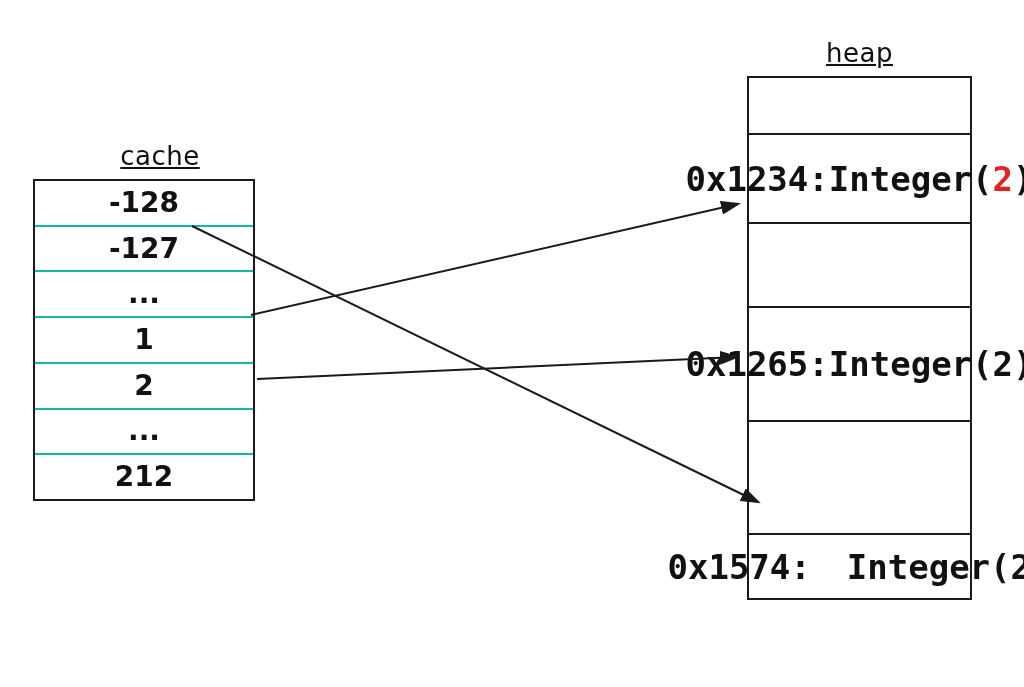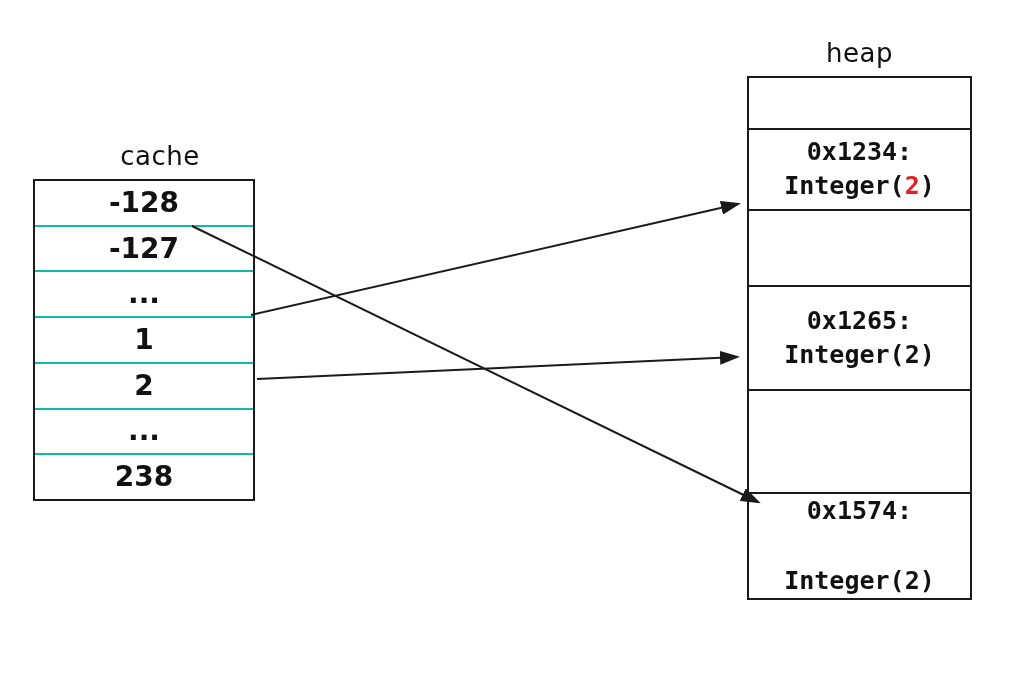--- a/index.html
+++ b/index.html
@@ -12,20 +12,21 @@
   }
   .stage { position: relative; width: 1024px; height: 687px; }
 
   .table-title {
     position: absolute;
     text-align: center;
     font-size: 26px;
     font-weight: 400;
     color: #111111;
     letter-spacing: 0.5px;
+    text-decoration: underline;
   }
   .cache-title { left: 49px; top: 141px; width: 222px; }
   .heap-title  { left: 747px; top: 38px; width: 225px; }
 
   .memtable {
     position: absolute;
     box-sizing: border-box;
     border: 2px solid #1a1a1a;
     background: #ffffff;
     display: flex;
@@ -42,25 +43,25 @@
     justify-content: center;
     font-size: 28px;
     font-weight: 700;
     line-height: 1;
   }
   .cache-row + .cache-row { border-top: 2px solid #14b8a6; }
 
   .heap-cell {
     box-sizing: border-box;
     display: flex;
-    flex-direction: column;
+    flex-direction: row;
     align-items: center;
     justify-content: center;
     font-family: "DejaVu Sans Mono", "Liberation Mono", monospace;
-    font-size: 25px;
+    font-size: 34px;
     font-weight: 700;
     line-height: 34px;
     white-space: nowrap;
   }
   .heap-cell + .heap-cell { border-top: 2px solid #1a1a1a; }
   .hc0 { height: 55px; }
   .hc1 { height: 89px; }
   .hc2 { height: 84px; }
   .hc3 { height: 114px; }
   .hc4 { height: 113px; }
@@ -79,21 +80,21 @@
 <div class="stage">
 
   <div class="table-title cache-title">cache</div>
   <div class="memtable cache-table">
     <div class="cache-row">-128</div>
     <div class="cache-row">-127</div>
     <div class="cache-row">...</div>
     <div class="cache-row">1</div>
     <div class="cache-row">2</div>
     <div class="cache-row">...</div>
-    <div class="cache-row">238</div>
+    <div class="cache-row">212</div>
   </div>
 
   <div class="table-title heap-title">heap</div>
   <div class="memtable heap-table">
     <div class="heap-cell hc0"></div>
     <div class="heap-cell hc1">
       <span>0x1234:</span>
       <span><span>Integer(</span><span style="color: rgb(227, 34, 32);">2</span><span>)</span></span>
     </div>
     <div class="heap-cell hc2"></div>

